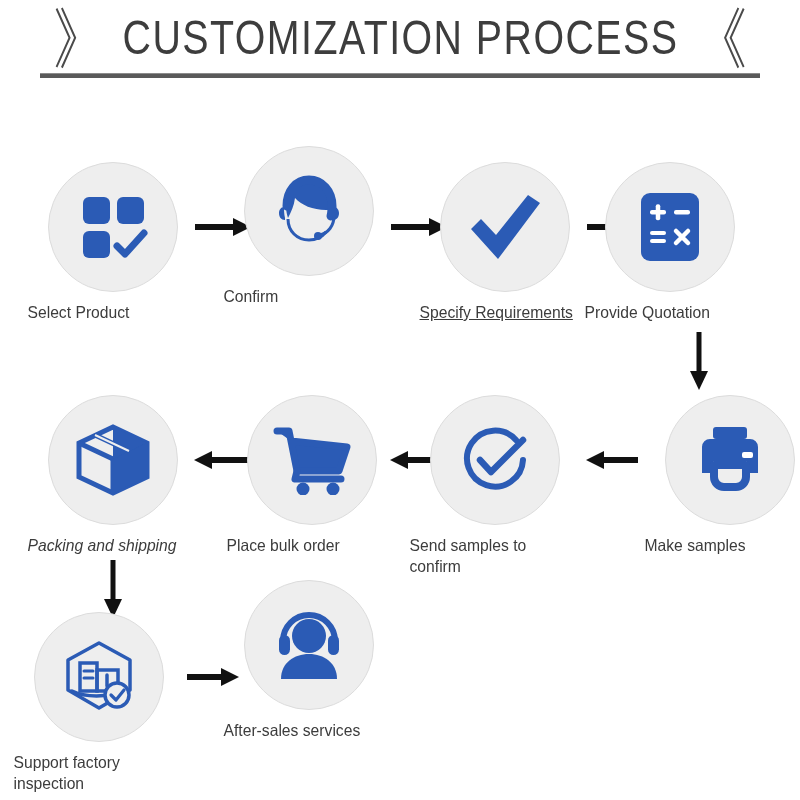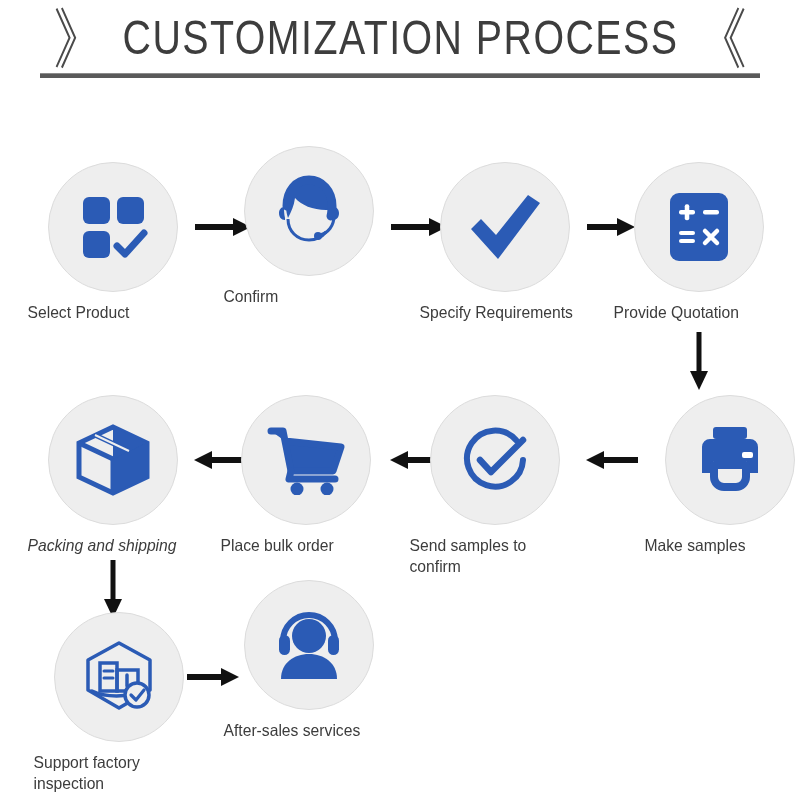--- a/index.html
+++ b/index.html
@@ -145,37 +145,37 @@
   <div class="node-label">Confirm</div>
 </div>
 
 <div class="arrow" style="left:389px; top:213px;">
   <svg width="60" height="28" viewBox="0 0 60 28">
     <path d="M2 14 H44" stroke="#111111" stroke-width="6"></path>
     <path d="M58 14 L40 5 L40 23 Z" fill="#111111"></path>
   </svg>
 </div>
 
-<div class="node" style="left:415px; top:162px;">
+<div class="node" style="left:415px; top:162px;text-decoration:underline;">
   <div class="circle">
     <svg width="80" height="80" viewBox="0 0 80 80">
       <path d="M6 42 L16 32 L31 48 L63 8 L75 16 L33 72 Z" fill="#2b5bb5"></path>
     </svg>
   </div>
   <div class="node-label">Specify Requirements</div>
 </div>
 
 <div class="arrow" style="left:585px; top:213px;">
   <svg width="52" height="28" viewBox="0 0 52 28">
     <path d="M2 14 H36" stroke="#111111" stroke-width="6"></path>
     <path d="M50 14 L32 5 L32 23 Z" fill="#111111"></path>
   </svg>
 </div>
 
-<div class="node" style="left:609px; top:162px;">
+<div class="node" style="left:580px; top:162px;">
   <div class="circle">
     <svg width="66" height="74" viewBox="0 0 66 74">
       <rect x="4" y="3" width="58" height="68" rx="9" fill="#2b5bb5"></rect>
       <rect x="13" y="20" width="16" height="4.5" rx="2" fill="#ffffff"></rect>
       <rect x="18.75" y="14.25" width="4.5" height="16" rx="2" fill="#ffffff"></rect>
       <rect x="37" y="20" width="16" height="4.5" rx="2" fill="#ffffff"></rect>
       <rect x="13" y="41" width="16" height="4" rx="2" fill="#ffffff"></rect>
       <rect x="13" y="49" width="16" height="4" rx="2" fill="#ffffff"></rect>
       <path d="M39 41 L51 53 M51 41 L39 53" stroke="#ffffff" stroke-width="4.5" stroke-linecap="round"></path>
     </svg>
@@ -205,21 +205,21 @@
   <div class="node-label">Packing and shipping</div>
 </div>
 
 <div class="arrow" style="left:190px; top:446px;">
   <svg width="62" height="28" viewBox="0 0 62 28">
     <path d="M60 14 H18" stroke="#111111" stroke-width="6"></path>
     <path d="M4 14 L22 5 L22 23 Z" fill="#111111"></path>
   </svg>
 </div>
 
-<div class="node" style="left:216px; top:395px;">
+<div class="node" style="left:222px; top:395px;">
   <div class="circle">
     <svg width="78" height="70" viewBox="0 0 78 70">
       <path d="M4 6 L16 6 L18 16 L74 22 L66 46 L24 46 L18 16" fill="#2b5bb5" stroke="#2b5bb5" stroke-width="7" stroke-linejoin="round" stroke-linecap="round"></path>
       <path d="M24 46 L22 54 L68 54" fill="none" stroke="#2b5bb5" stroke-width="7" stroke-linecap="round" stroke-linejoin="round"></path>
       <circle cx="30" cy="64" r="6.5" fill="#2b5bb5"></circle>
       <circle cx="60" cy="64" r="6.5" fill="#2b5bb5"></circle>
     </svg>
   </div>
   <div class="node-label">Place bulk order</div>
 </div>
@@ -260,21 +260,21 @@
   <div class="node-label">Make samples</div>
 </div>
 
 <div class="arrow" style="left:98px; top:558px;">
   <svg width="30" height="62" viewBox="0 0 30 62">
     <path d="M15 2 V44" stroke="#111111" stroke-width="5"></path>
     <path d="M15 60 L6 41 L24 41 Z" fill="#111111"></path>
   </svg>
 </div>
 
-<div class="node" style="left:29px; top:612px;">
+<div class="node" style="left:9px; top:612px;">
   <div class="circle">
     <svg width="78" height="78" viewBox="0 0 78 78">
       <path d="M39 5 L70 22 L70 52 L39 70 L8 52 L8 22 Z" fill="none" stroke="#2b5bb5" stroke-width="3.5" stroke-linejoin="round"></path>
       <rect x="20" y="25" width="17" height="28" fill="none" stroke="#2b5bb5" stroke-width="3.5"></rect>
       <path d="M24 33 h9 M24 40 h9" stroke="#2b5bb5" stroke-width="3" stroke-linecap="round"></path>
       <path d="M37 32 h21 v21 h-21 Z" fill="none" stroke="#2b5bb5" stroke-width="3.5"></path>
       <path d="M47 37 v11" stroke="#2b5bb5" stroke-width="3.5" stroke-linecap="round"></path>
       <path d="M12 53 c12 6 36 8 52 -2" fill="none" stroke="#2b5bb5" stroke-width="3.5" stroke-linecap="round"></path>
       <circle cx="57" cy="57" r="12" fill="#eeeeee" stroke="#2b5bb5" stroke-width="3.5"></circle>
       <path d="M51 57 L56 62 L64 52" fill="none" stroke="#2b5bb5" stroke-width="3.2" stroke-linecap="round" stroke-linejoin="round"></path>

